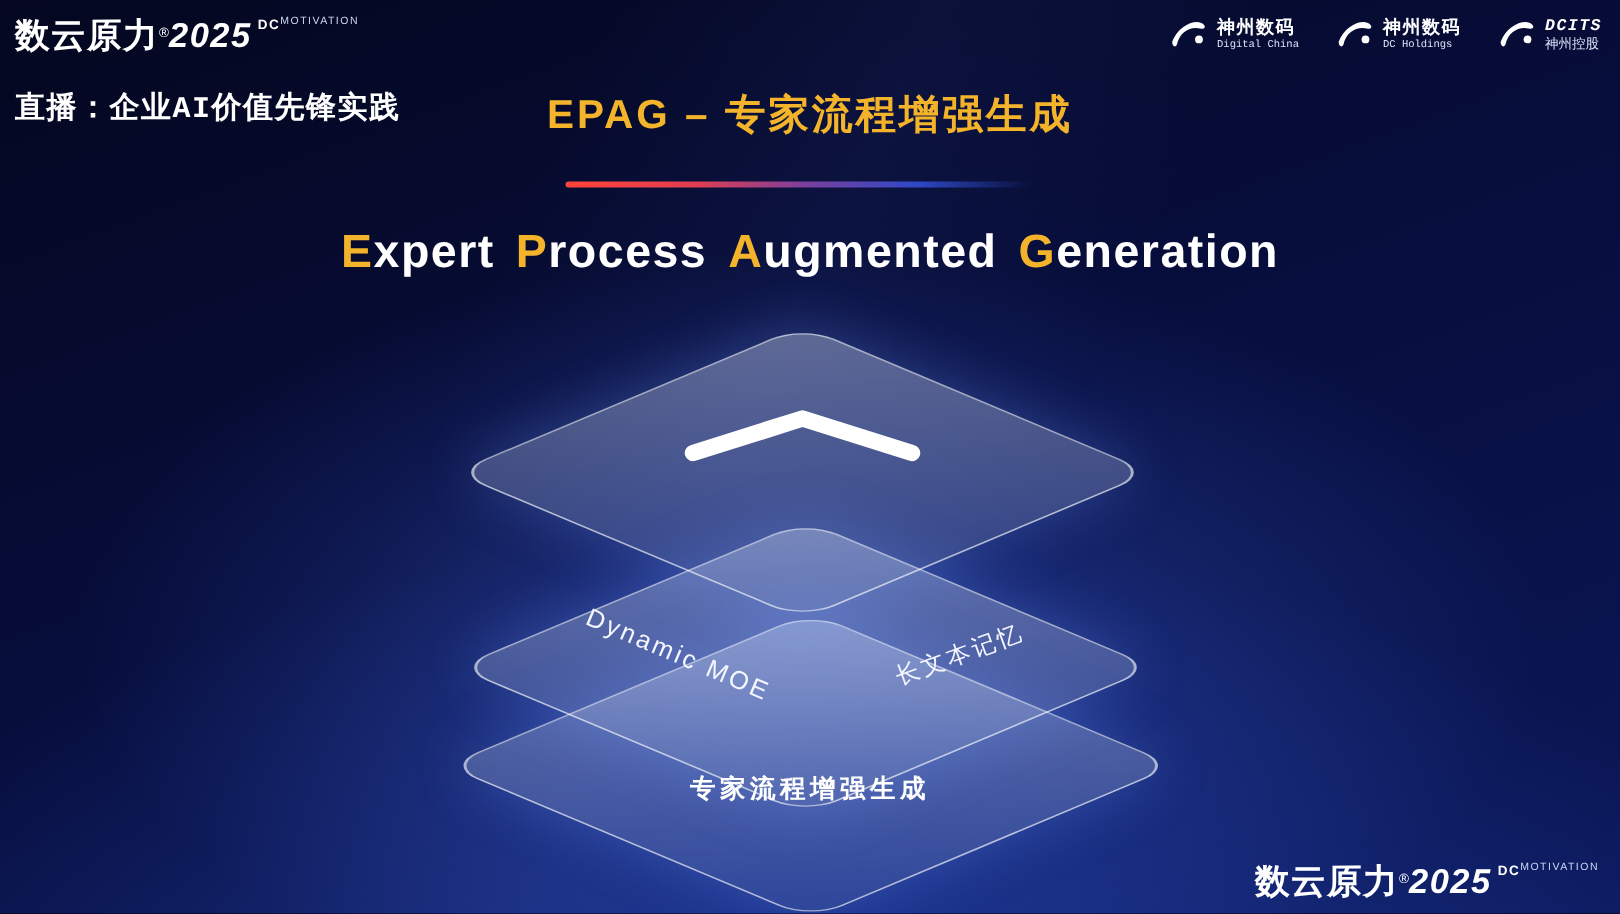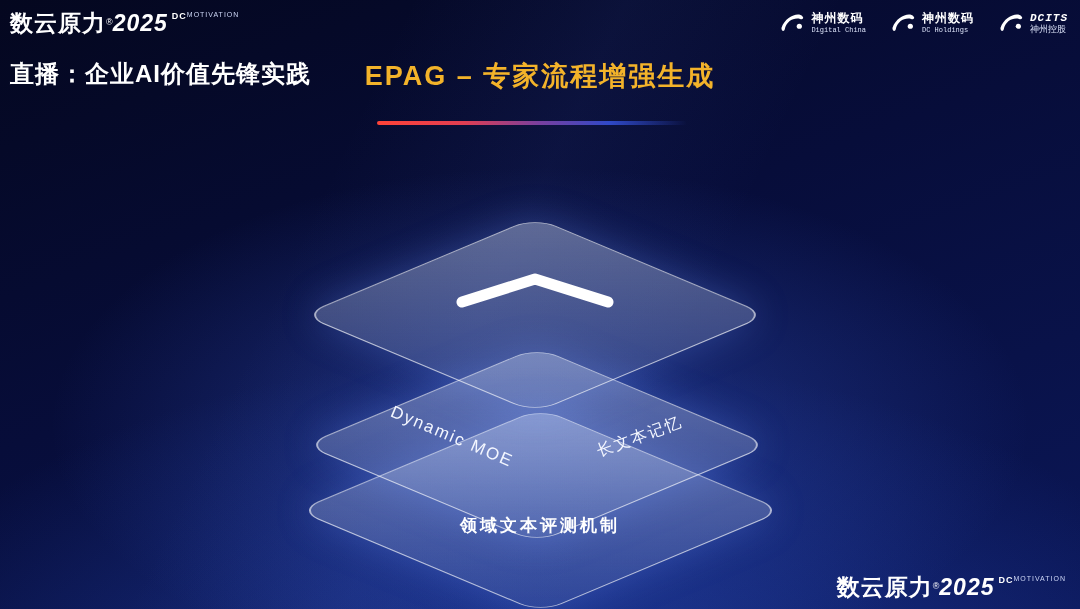--- a/index.html
+++ b/index.html
@@ -19,21 +19,21 @@
   .brand .cn{ font-size:23px; font-weight:bold; letter-spacing:1px; }
   .brand .reg{ font-size:9px; vertical-align:super; }
   .brand .year{ font-size:23px; font-weight:bold; font-style:italic; letter-spacing:1px; }
   .brand .sub{ display:flex; flex-direction:row; margin-top:3px; }
   .brand .sub .dc{ font-size:9px; font-weight:bold; line-height:10px; letter-spacing:1px;}
   .brand .sub .motiv{ font-size:7px; line-height:8px; letter-spacing:1px; color:#cdd6f5;}
   .brand-top{ position:absolute; left:10px; top:8px; }
   .brand-bottom{ position:absolute; right:14px; bottom:6px; }
 
   
-  .live-label{ position:absolute; left:10px; top:58px; font-size:24px; font-weight:bold; letter-spacing:1px; }
+  .live-label{ position:absolute; left:10px; top:58px; font-size:20px; font-weight:bold; letter-spacing:1px;font-family:Liberation Mono, monospace; }
 
   
   .partners{ position:absolute; right:12px; top:10px; display:flex; gap:24px; align-items:flex-start;font-family:Liberation Mono, monospace; }
   .partner{ display:flex; gap:6px; align-items:center; }
   .partner .txt{ display:flex; flex-direction:column; }
   .partner .txt .l1{ font-size:12px; font-weight:bold; line-height:14px; letter-spacing:1px;}
   .partner .txt .l2{ font-size:7px; line-height:9px; color:#dbe2f8; }
   .partner .txt .l1-en{ font-size:11px; font-weight:bold; font-style:italic; line-height:14px; letter-spacing:1px;}
   .partner .txt .l2-cn{ font-size:9px; line-height:11px; color:#dbe2f8;}
   .swoosh{ width:26px; height:26px; flex:0 0 aupx; }
@@ -121,34 +121,37 @@
         <span class="l1-en">DCITS</span>
         <span class="l2-cn">神州控股</span>
       </span>
     </div>
   </div>
 
   <div class="epag-title">EPAG – 专家流程增强生成</div>
 
   <div class="divider"></div>
 
+  <div class="subtitle">
+    <span class="word"><span class="init">E</span><span>xpert</span></span><span class="word"><span class="init">P</span><span>rocess</span></span><span class="word"><span class="init">A</span><span>ugmented</span></span><span class="word"><span class="init">G</span><span>eneration</span></span>
+  </div>
 
   <div class="layer glass layer-bot2 layer-bot"></div>
   <div class="layer glass layer-mid"></div>
   <div class="layer glass layer-top"></div>
 
   <div class="chevron-wrap">
     <svg width="166" height="42" viewBox="0 0 166 42">
       <polyline points="10,32 83,9 156,32" fill="none" stroke="#ffffff" stroke-width="11" stroke-linecap="round" stroke-linejoin="round"></polyline>
     </svg>
   </div>
 
   <div class="stack-label label-moe">Dynamic MOE</div>
   <div class="stack-label label-memory">长文本记忆</div>
-  <div class="stack-label label-bottom">领域文本评测机制</div>
+  <div class="stack-label label-bottom">专家流程增强生成</div>
 
   <div class="brand brand-bottom">
     <span><span class="cn">数云原力</span><span class="reg">®</span><span class="year">2025</span></span>
     <span class="sub">
       <span class="dc">DC</span>
       <span class="motiv">MOTIVATION</span>
     </span>
   </div>
 
 </div>

